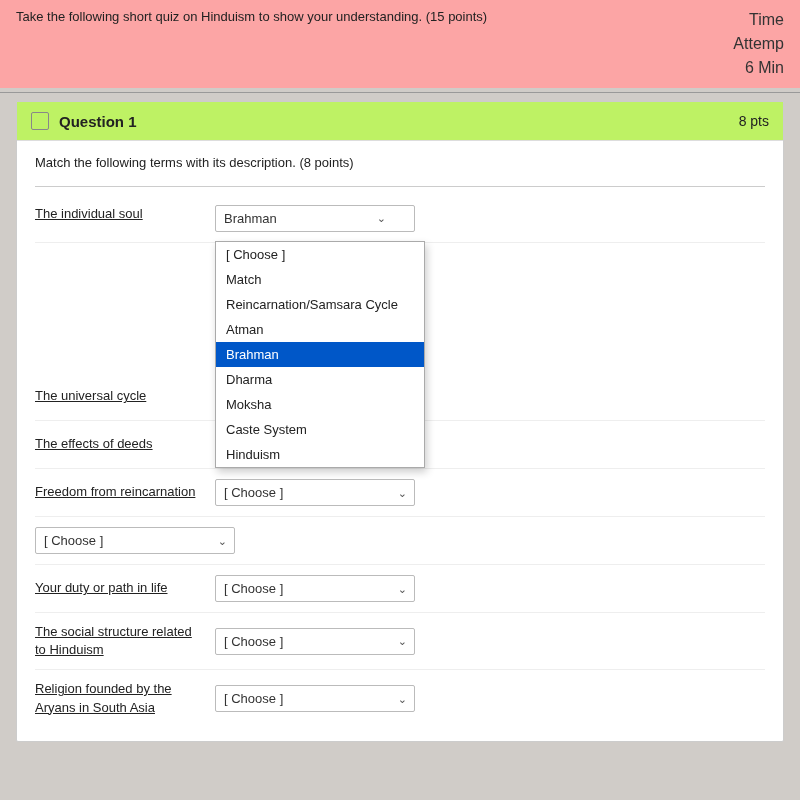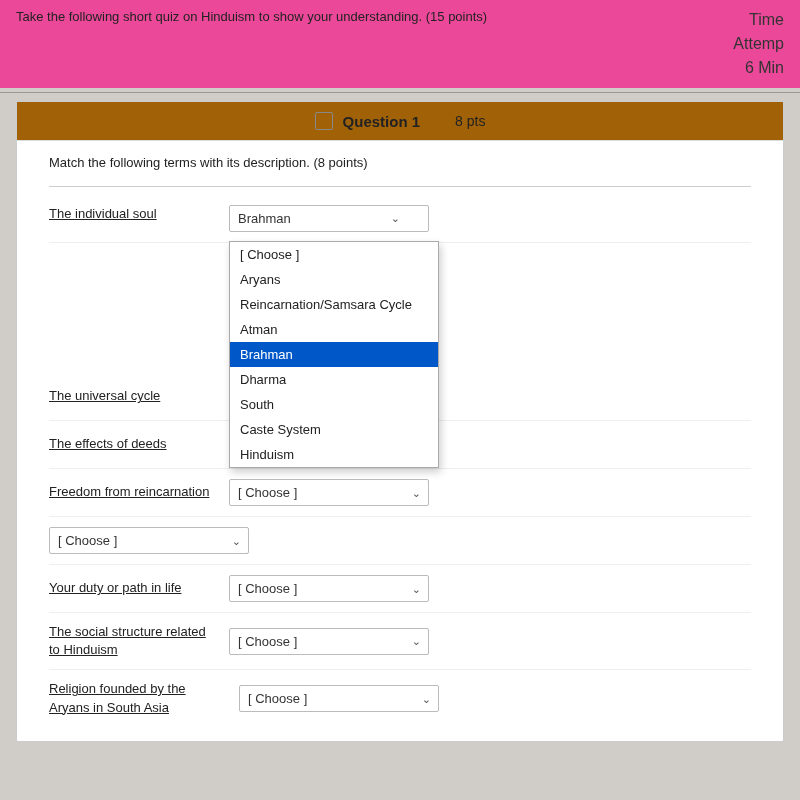--- a/index.html
+++ b/index.html
@@ -10,21 +10,21 @@
       height: 800px;
       overflow: hidden;
       position: relative;
     }
 
     .top-bar {
       display: flex;
       justify-content: space-between;
       align-items: flex-start;
       padding: 8px 16px;
-      background: #ec4899;
+      background: #fca5a5;
     }
 
     .top-bar-left {
       flex: 1;
       font-size: 13px;
       color: #222;
       line-height: 1.4;
       max-width: 640px;
     }
 
@@ -48,25 +48,25 @@
     .question-card {
       background: #fff;
       border: 1px solid #ccc;
       border-radius: 2px;
       padding: 0;
       position: relative;
     }
 
     .question-header {
       display: flex;
-      justify-content: center;
+      justify-content: space-between;
       align-items: center;
       padding: 10px 14px;
       border-bottom: 1px solid #ddd;
-      background: #a16207;
+      background: #bef264;
     }
 
     .question-header-left {
       display: flex;
       align-items: center;
       gap: 10px;
     }
 
     .question-icon {
       width: 18px;
@@ -82,21 +82,21 @@
       color: #222;
     }
 
     .question-pts {
       font-size: 14px;
       color: #222;
       margin-left: 35px;
     }
 
     .question-body {
-      padding: 14px 32px;
+      padding: 14px 18px;
     }
 
     .instructions {
       font-size: 13px;
       color: #222;
       margin-bottom: 16px;
     }
 
     .separator {
       height: 1px;
@@ -222,26 +222,26 @@
       <div class="match-row" style="align-items:flex-start; padding-top:8px;">
         <div class="match-label">The individual soul</div>
         <div class="match-select-wrapper" style="position:relative;">
           <div class="first-row-select-display">
             <span>Brahman</span>
             <span style="font-size:11px; color:#555;">⌄</span>
           </div>
 
           <div class="dropdown-open-container">
             <div class="dropdown-item">[ Choose ]</div>
-            <div class="dropdown-item">Aryans</div>
+            <div class="dropdown-item">Match</div>
             <div class="dropdown-item">Reincarnation/Samsara Cycle</div>
             <div class="dropdown-item">Atman</div>
             <div class="dropdown-item selected">Brahman</div>
             <div class="dropdown-item">Dharma</div>
-            <div class="dropdown-item">South</div>
+            <div class="dropdown-item">Moksha</div>
             <div class="dropdown-item">Caste System</div>
             <div class="dropdown-item">Hinduism</div>
           </div>
         </div>
       </div>
 
       <div class="match-row" style="margin-top:130px;">
         <div class="match-label">The universal cycle</div>
         <div class="match-select-wrapper">
           <select class="match-select">
@@ -341,21 +341,21 @@
             <option>Brahman</option>
             <option>Dharma</option>
             <option>Moksha</option>
             <option>Caste System</option>
             <option>Hinduism</option>
           </select>
           <span class="select-arrow">⌄</span>
         </div>
       </div>
 
-      <div class="match-row" style="border-bottom:none;gap:10px;">
+      <div class="match-row" style="border-bottom:none;">
         <div class="match-label">Religion founded by the Aryans in South Asia</div>
         <div class="match-select-wrapper">
           <select class="match-select">
             <option>[ Choose ]</option>
             <option>Karma</option>
             <option>Reincarnation/Samsara Cycle</option>
             <option>Atman</option>
             <option>Brahman</option>
             <option>Dharma</option>
             <option>Moksha</option>

